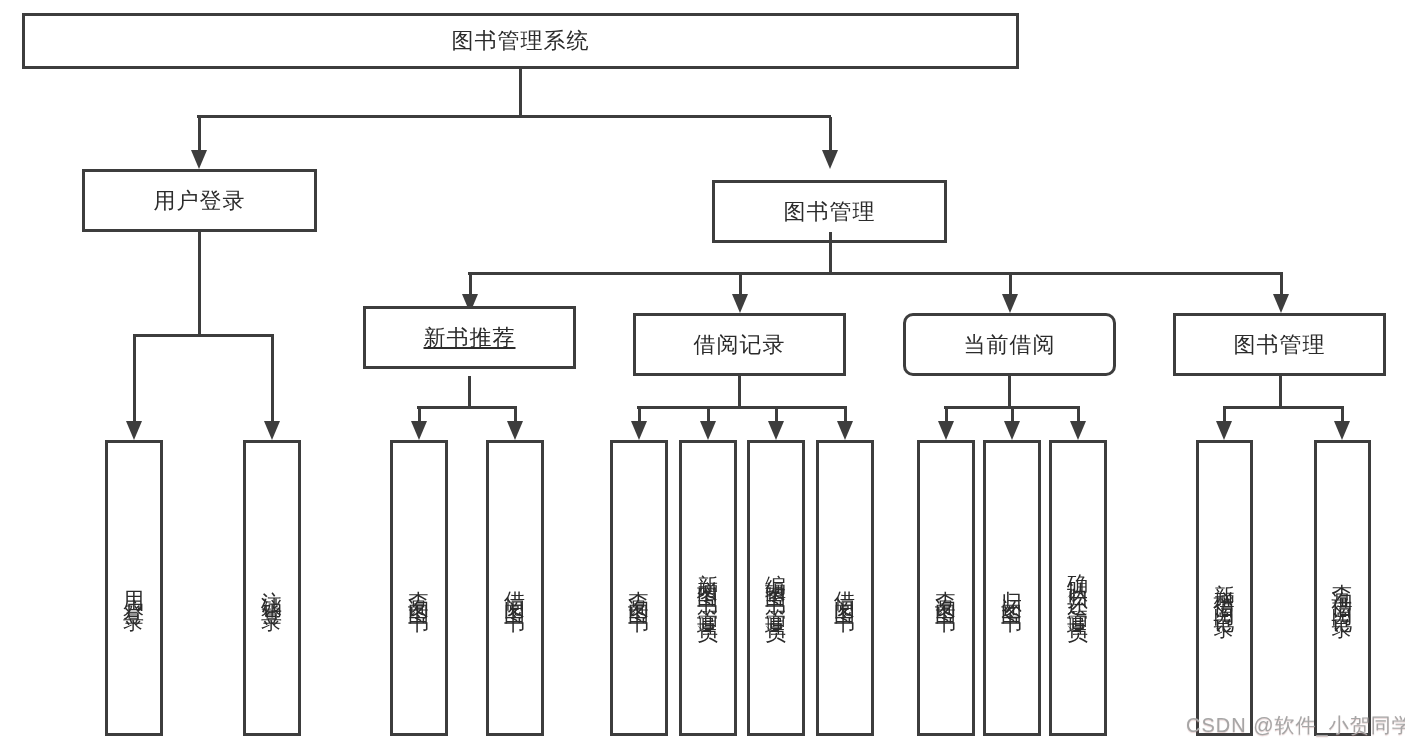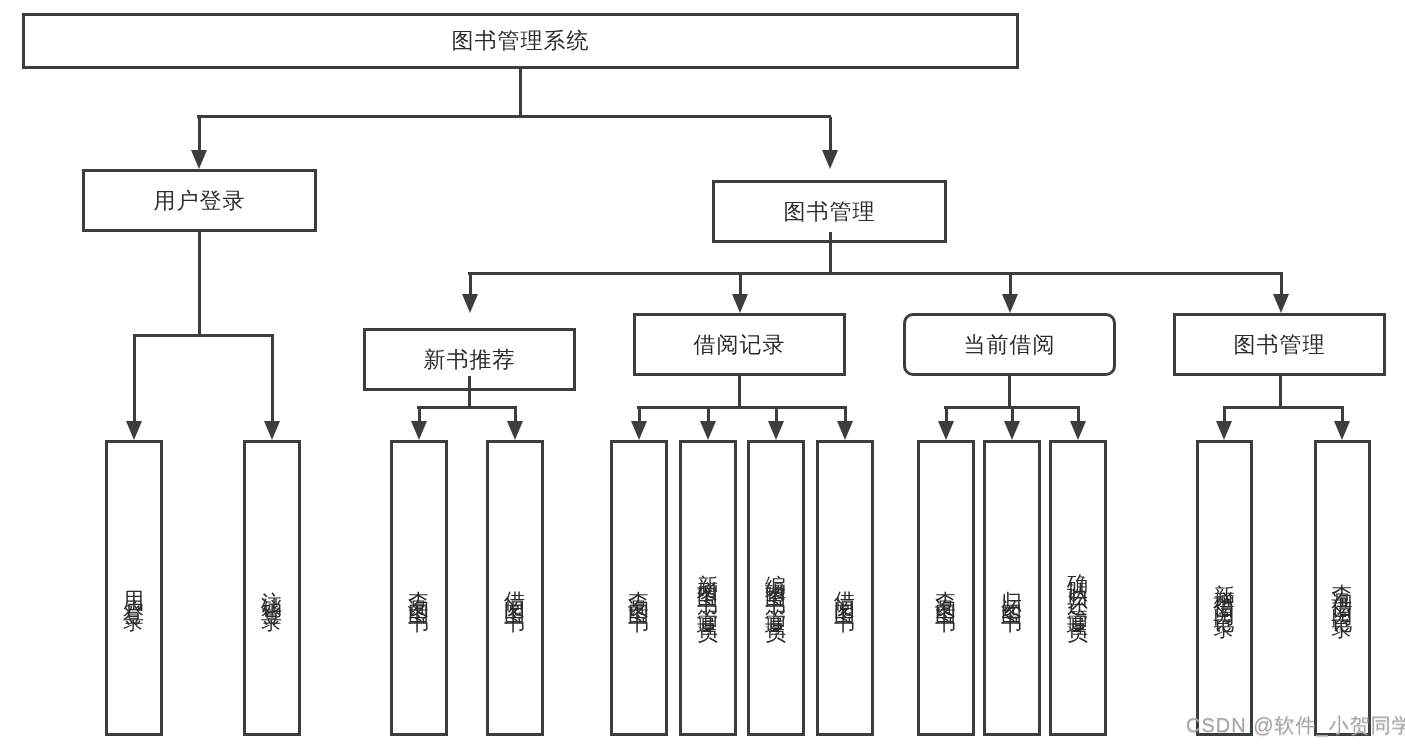--- a/index.html
+++ b/index.html
@@ -92,21 +92,21 @@
   <div class="hl" style="left:468px;top:272px;width:815px;"></div>
   <div class="vl" style="left:469px;top:274px;height:20px;"></div>
   <div class="tri" style="left:462px;top:294px;"></div>
   <div class="vl" style="left:739px;top:274px;height:20px;"></div>
   <div class="tri" style="left:732px;top:294px;"></div>
   <div class="vl" style="left:1009px;top:274px;height:20px;"></div>
   <div class="tri" style="left:1002px;top:294px;"></div>
   <div class="vl" style="left:1280px;top:274px;height:20px;"></div>
   <div class="tri" style="left:1273px;top:294px;"></div>
 
-  <div class="box" style="left:363px;top:328px;width:213px;height:63px;">新书推荐</div>
+  <div class="box" style="left:363px;top:306px;width:213px;height:63px;text-decoration:underline;">新书推荐</div>
   <div class="box" style="left:633px;top:313px;width:213px;height:63px;">借阅记录</div>
   <div class="box" style="left:903px;top:313px;width:213px;height:63px;border-radius:10px;">当前借阅</div>
   <div class="box" style="left:1173px;top:313px;width:213px;height:63px;">图书管理</div>
 
   <div class="vl" style="left:468px;top:376px;height:31px;"></div>
   <div class="hl" style="left:417px;top:406px;width:100px;"></div>
   <div class="vl" style="left:418px;top:408px;height:13px;"></div>
   <div class="tri" style="left:411px;top:421px;"></div>
   <div class="vl" style="left:514px;top:408px;height:13px;"></div>
   <div class="tri" style="left:507px;top:421px;"></div>

